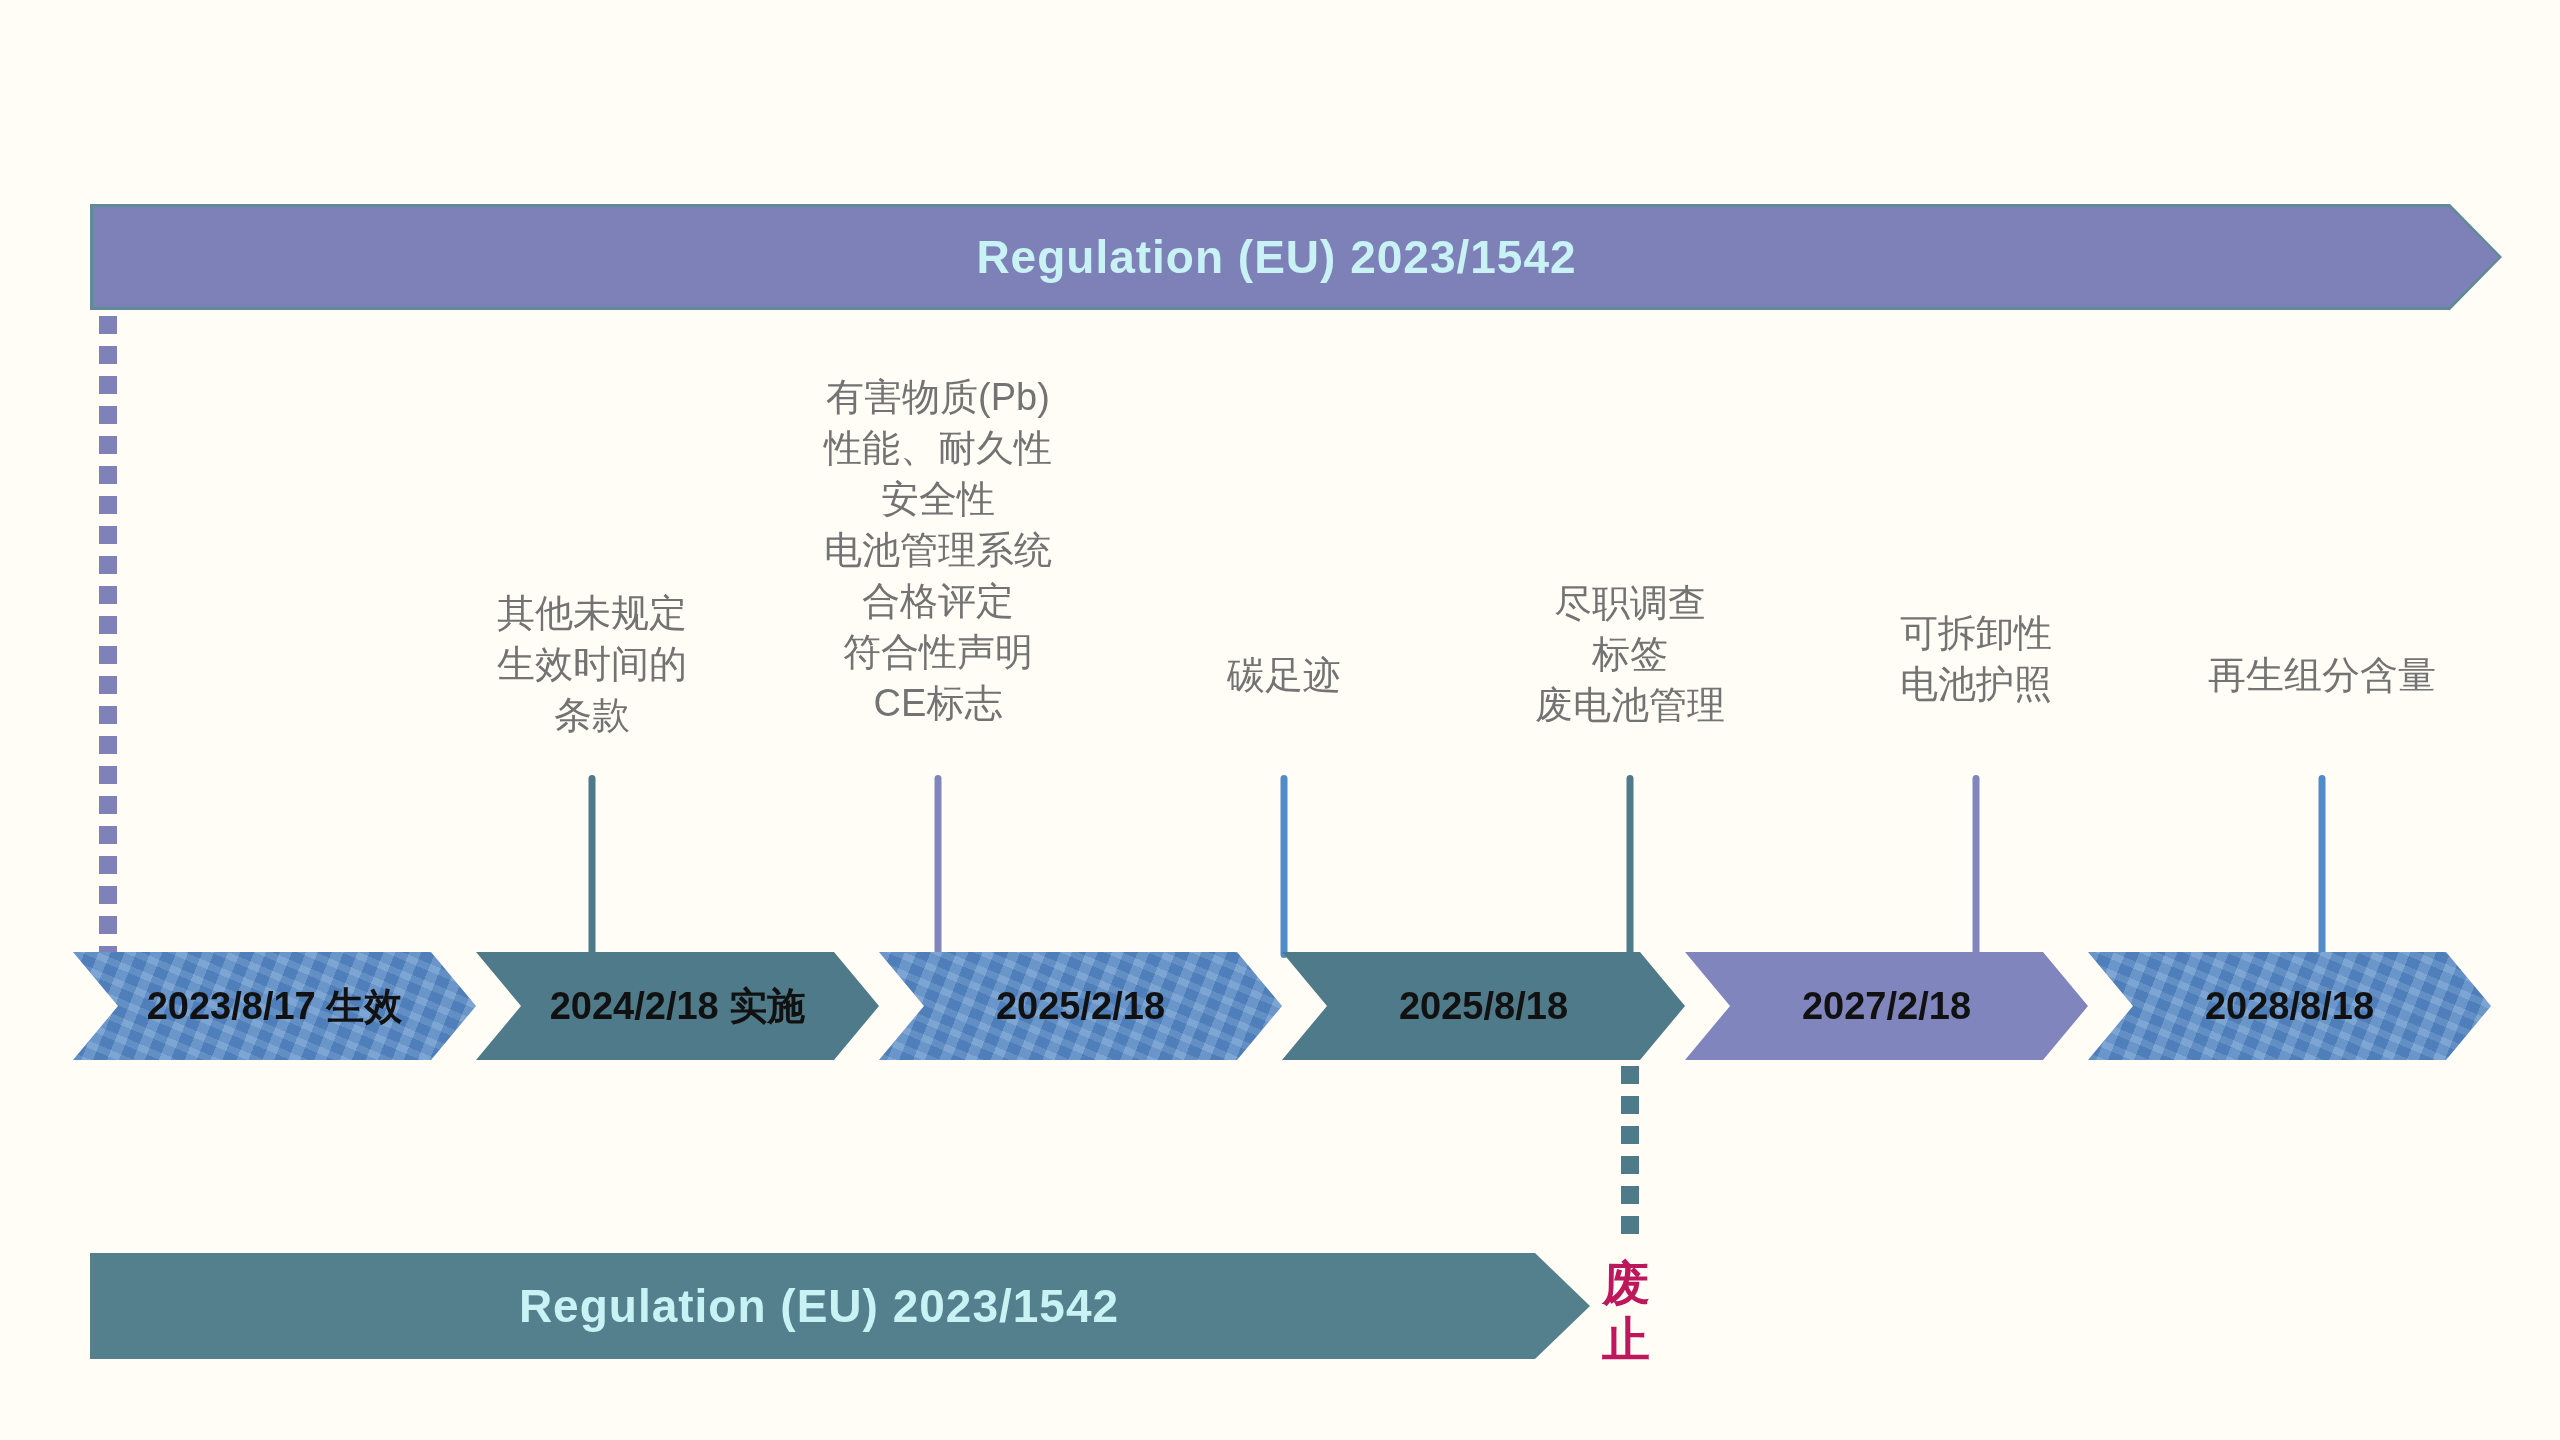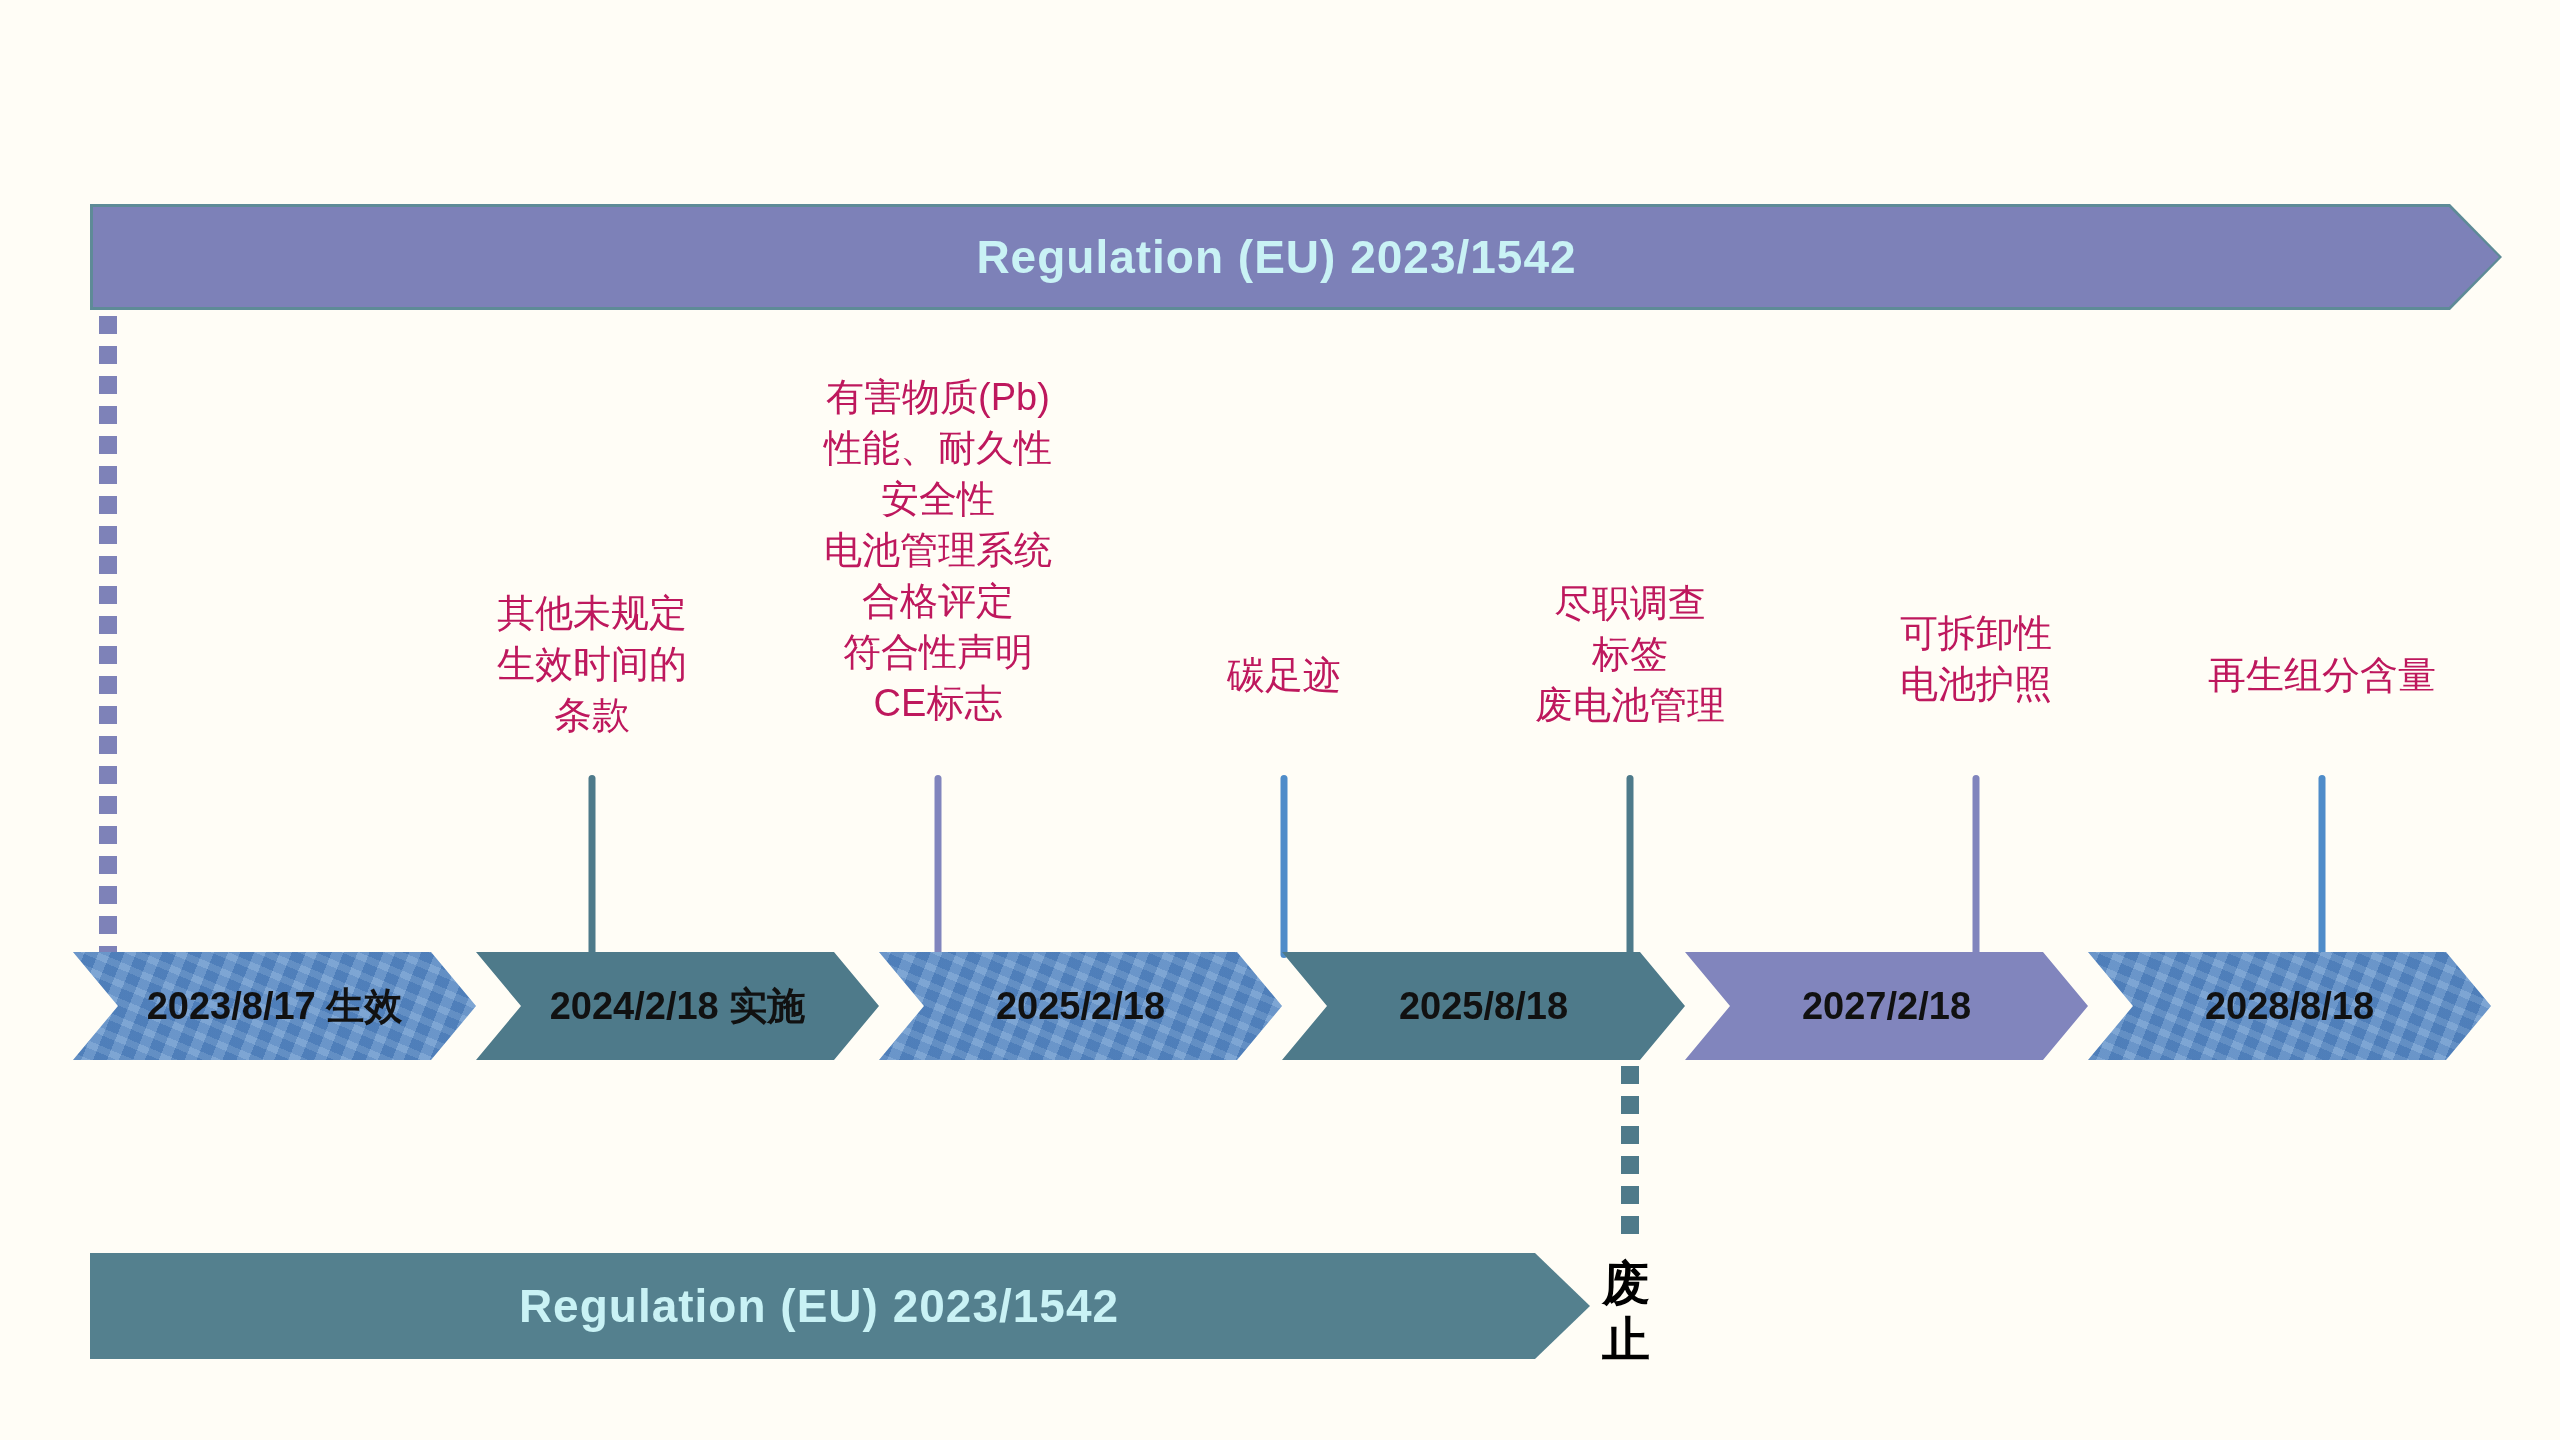--- a/index.html
+++ b/index.html
@@ -45,21 +45,21 @@
   .connector{
     position:absolute;top:775px;height:183px;width:7px;border-radius:4px;
     transform:translateX(-50%);
   }
   .c-teal{background:#4e7a8a;}
   .c-purple{background:#8185bd;}
   .c-blue{background:#4f8cc9;}
   
   .milestone{
     position:absolute;transform:translateX(-50%);
-    text-align:center;font-size:38px;line-height:51px;color:#be185d;
+    text-align:center;font-size:38px;line-height:51px;color:#737373;
     white-space:nowrap;
   }
   
   .chevrow{
     position:absolute;left:73px;top:952px;width:2418px;height:108px;
     display:flex;gap:0;
   }
   .chev{
     flex:1;display:flex;align-items:center;justify-content:center;
     font-size:38px;font-weight:bold;color:#111;
@@ -69,21 +69,21 @@
   .f-teal{background-color:#4e7a8a;}
   .f-purple{background-color:#8185bd;}
   .tex{
     background-image:
       repeating-linear-gradient(112deg, rgba(255,255,255,.12) 0 11px, rgba(20,50,110,.10) 11px 24px),
       repeating-linear-gradient(23deg, rgba(255,255,255,.10) 0 7px, rgba(25,60,130,.08) 7px 17px);
   }
   
   .repeal{
     position:absolute;left:1600px;top:1256px;width:52px;
-    font-size:48px;font-weight:bold;line-height:56px;color:#000000;
+    font-size:48px;font-weight:bold;line-height:56px;color:#be185d;
     word-break:break-all;text-align:center;
   }
 </style>
 </head>
 <body>
 
 <div class="stage">
 
   <div class="banner banner-top">
     <div class="outline"></div>

